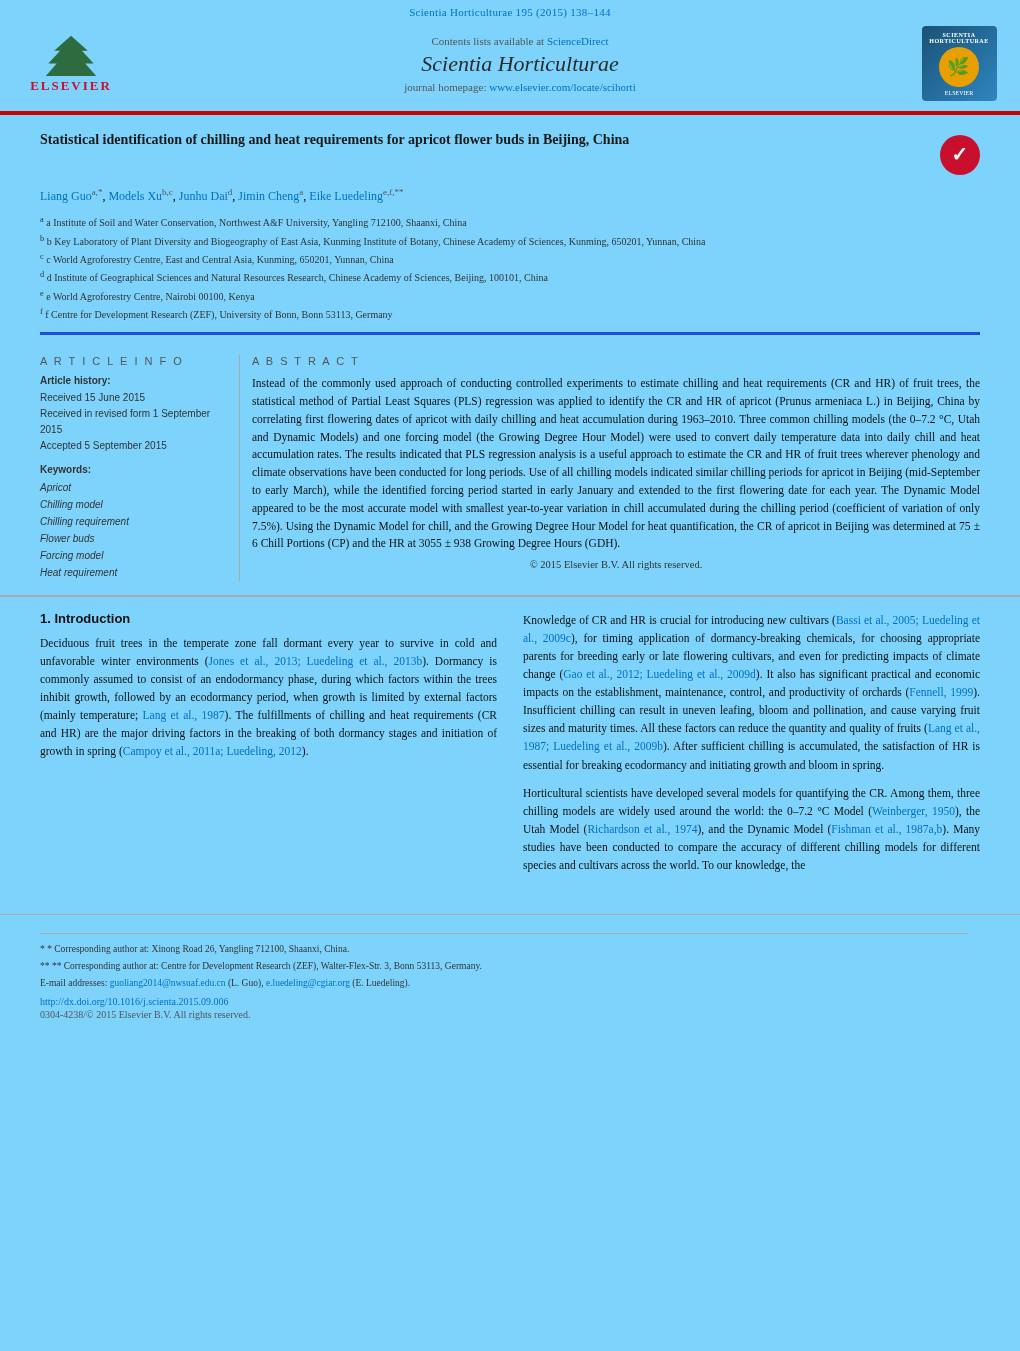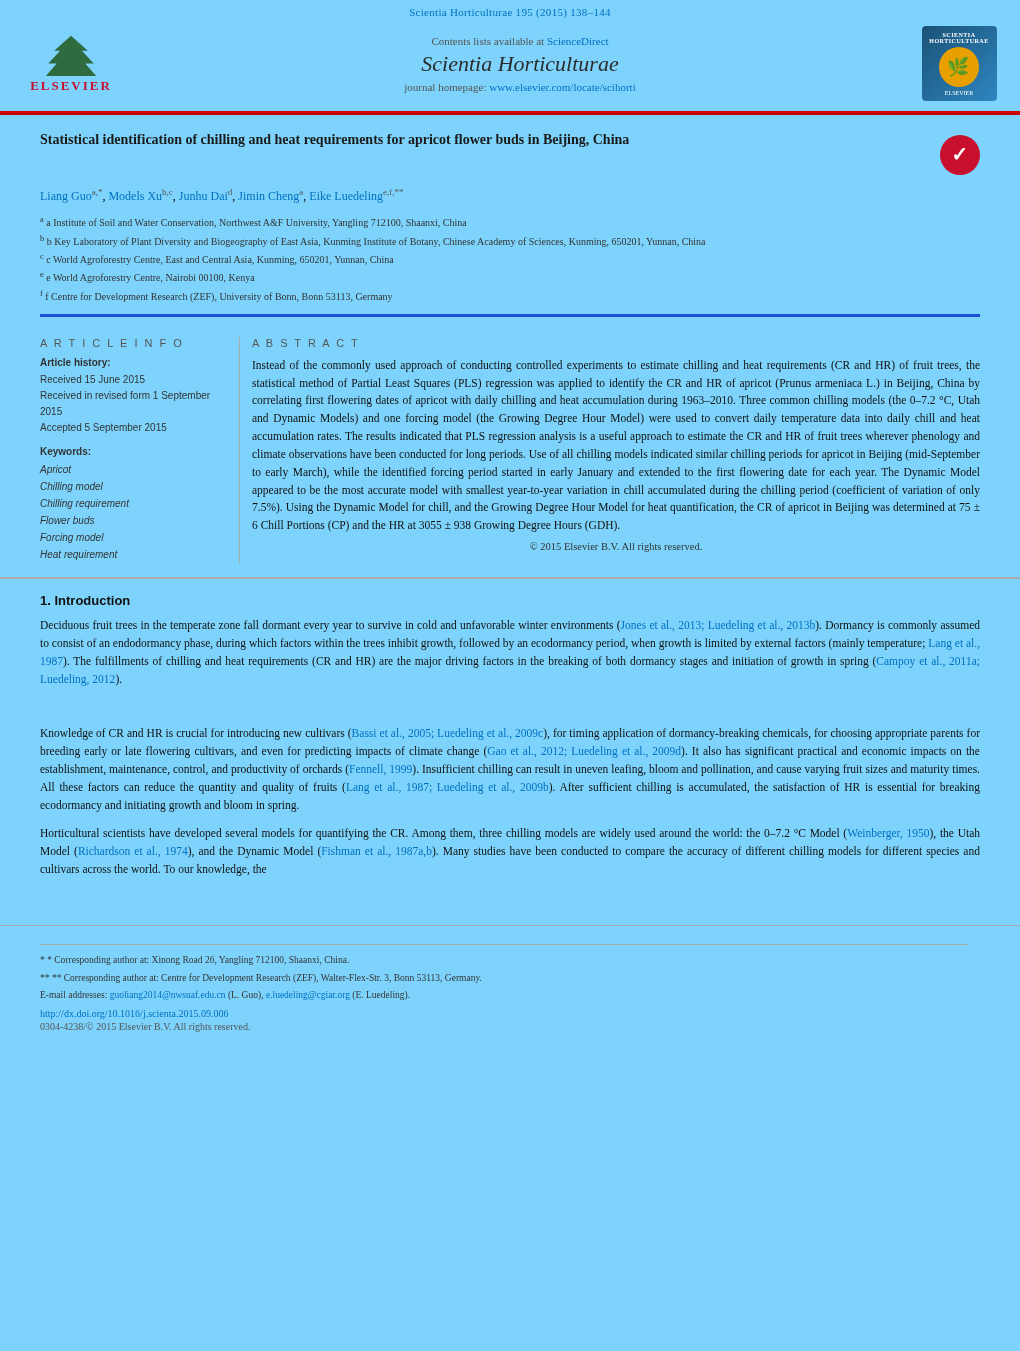--- a/index.html
+++ b/index.html
@@ -255,21 +255,20 @@
 
     
     .body-section {
       padding: 14px 40px 10px 40px;
       border-top: 2px solid #aaa;
       margin-top: 14px;
     }
     .body-two-col {
       display: flex;
       gap: 26px;
-      flex-direction: column;
     }
     .body-col {
       flex: 1;
     }
     .body-heading {
       font-size: 13px;
       font-weight: bold;
       color: #111;
       margin-bottom: 8px;
       font-family: Arial, sans-serif;
@@ -281,21 +280,21 @@
       text-align: justify;
       margin-bottom: 10px;
     }
     .body-text .blue-link {
       color: #0070c0;
     }
 
     
     .footer-section {
       padding: 10px 52px 14px 40px;
-      margin-top: 27px;
+      margin-top: 20px;
       border-top: 1px solid #aaa;
     }
     .footer-notes {
       font-size: 9.5px;
       color: #333;
       line-height: 1.6;
       margin-bottom: 4px;
     }
     .footer-notes .note-item {
       display: block;
@@ -385,20 +384,21 @@
       <span class="author-name">Models Xu</span><sup>b,c</sup>,
       <span class="author-name">Junhu Dai</span><sup>d</sup>,
       <span class="author-name">Jimin Cheng</span><sup>a</sup>,
       <span class="author-name">Eike Luedeling</span><sup>e,f,**</sup>
     </div>
 
     <div class="affiliations">
       <span class="aff-item"><sup>a</sup> <span>a Institute of Soil and Water Conservation, Northwest A&amp;F University, Yangling 712100, Shaanxi, China</span></span>
       <span class="aff-item"><sup>b</sup> <span>b Key Laboratory of Plant Diversity and Biogeography of East Asia, Kunming Institute of Botany, Chinese Academy of Sciences, Kunming, 650201, Yunnan, China</span></span>
       <span class="aff-item"><sup>c</sup> <span>c World Agroforestry Centre, East and Central Asia, Kunming, 650201, Yunnan, China</span></span>
+      <span class="aff-item"><sup>d</sup> <span>d Institute of Geographical Sciences and Natural Resources Research, Chinese Academy of Sciences, Beijing, 100101, China</span></span>
       <span class="aff-item"><sup>e</sup> <span>e World Agroforestry Centre, Nairobi 00100, Kenya</span></span>
       <span class="aff-item"><sup>f</sup> <span>f Centre for Development Research (ZEF), University of Bonn, Bonn 53113, Germany</span></span>
     </div>
 
     <div class="two-col">
 
       <div class="col-left">
         <div class="section-label">A R T I C L E   I N F O</div>
 
         <div class="article-history-label">Article history:</div>

